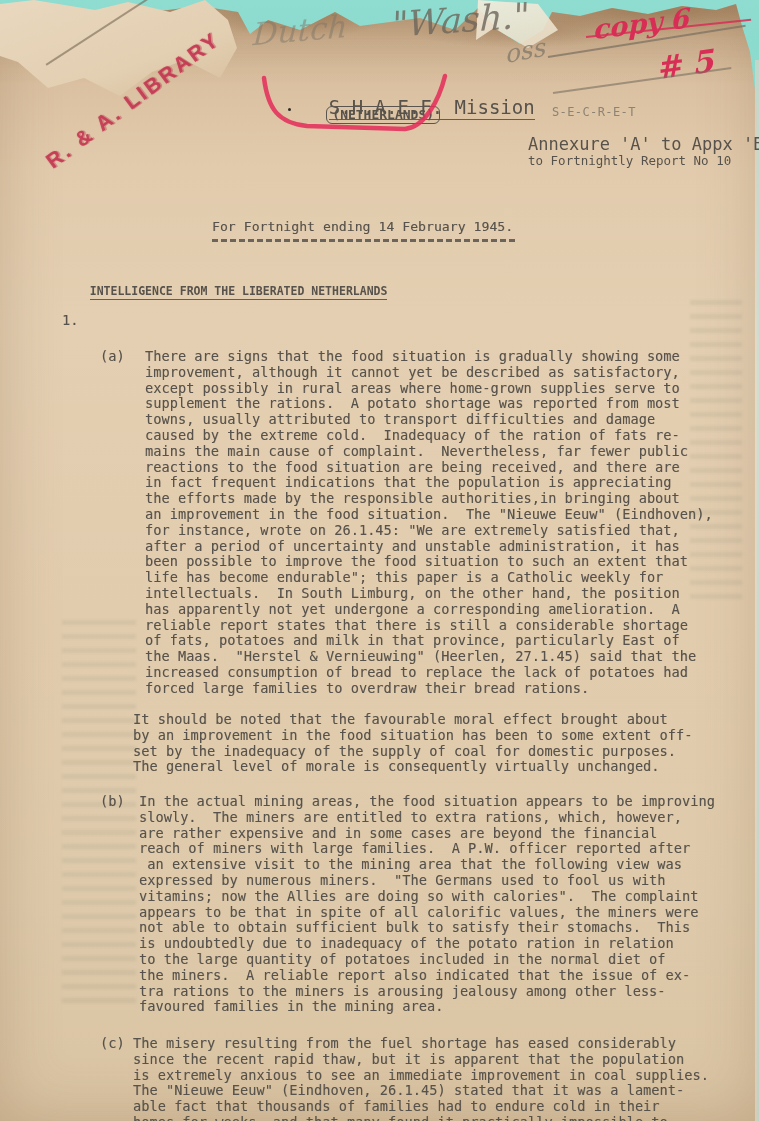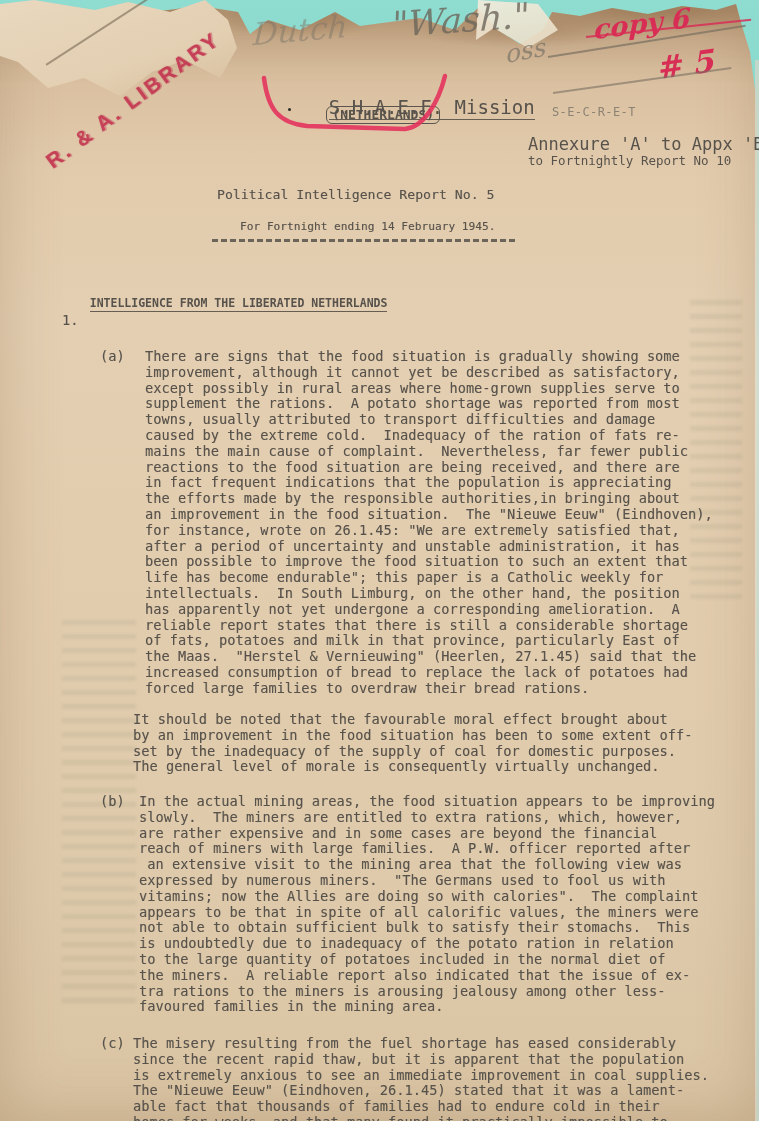--- a/index.html
+++ b/index.html
@@ -84,25 +84,24 @@
   <div class="dot" style="left:288px;top:108px;"></div>
 
   <svg style="position:absolute;left:255px;top:68px;" width="200" height="72" viewBox="0 0 200 72">
     <path d="M 9 10 C 13 42, 24 55, 52 58 L 150 61 C 170 59, 184 32, 190 8" fill="none" stroke="#e5305c" stroke-width="4.5" stroke-linecap="round" opacity="0.88"></path>
   </svg>
 
   <div class="tw faded" style="left:552px;top:105px;font-size:12px;letter-spacing:.4px;">S-E-C-R-E-T</div>
   <div class="tw" style="left:528px;top:137px;font-size:17px;line-height:15.5px;">Annexure 'A' to Appx 'B'</div>
   <div class="tw" style="left:528px;top:153px;font-size:12.5px;">to Fortnightly Report No 10</div>
 
-  <div class="tw body-text" style="left:217px;top:187px;font-size:13px;">Political Intelligence Report No. 5</div>
-  <div class="tw body-text" style="left:212px;top:219px;font-size:11px;margin-left:28px;">For Fortnight ending 14 February 1945.</div>
+  <div class="tw body-text" style="left:212px;top:219px;font-size:13px;">For Fortnight ending 14 February 1945.</div>
   <div class="rule"></div>
 
-  <div class="tw" style="left:62px;top:282px;font-size:11.5px;font-weight:bold;">
+  <div class="tw" style="left:62px;top:270px;font-size:11.5px;font-weight:bold;">
     <span class="u">INTELLIGENCE FROM THE LIBERATED NETHERLANDS</span>
   </div>
   <div class="tw body-text" style="left:62px;top:313px;">1.</div>
 
   <div class="tw body-text" style="left:100px;top:349px;">(a)</div>
   <div class="tw body-text" style="left:145px;top:349px;">There are signs that the food situation is gradually showing some
 improvement, although it cannot yet be described as satisfactory,
 except possibly in rural areas where home-grown supplies serve to
 supplement the rations.  A potato shortage was reported from most
 towns, usually attributed to transport difficulties and damage

